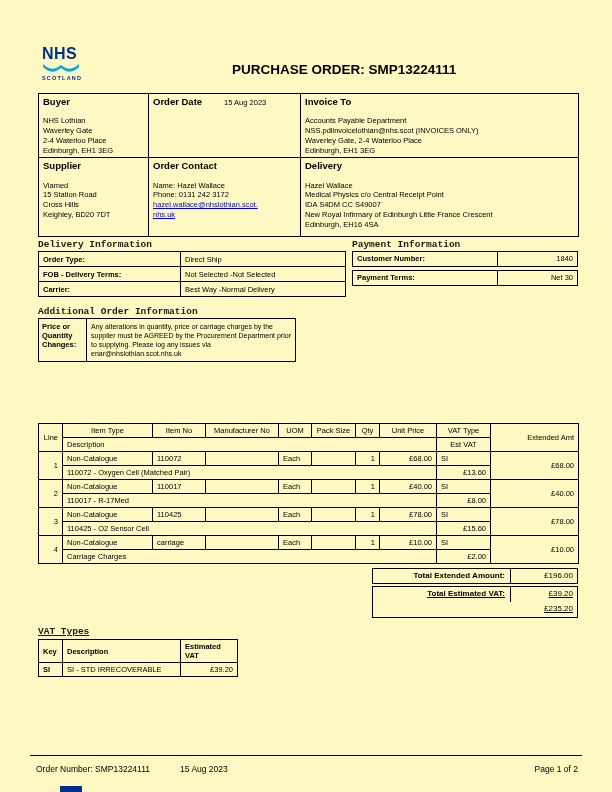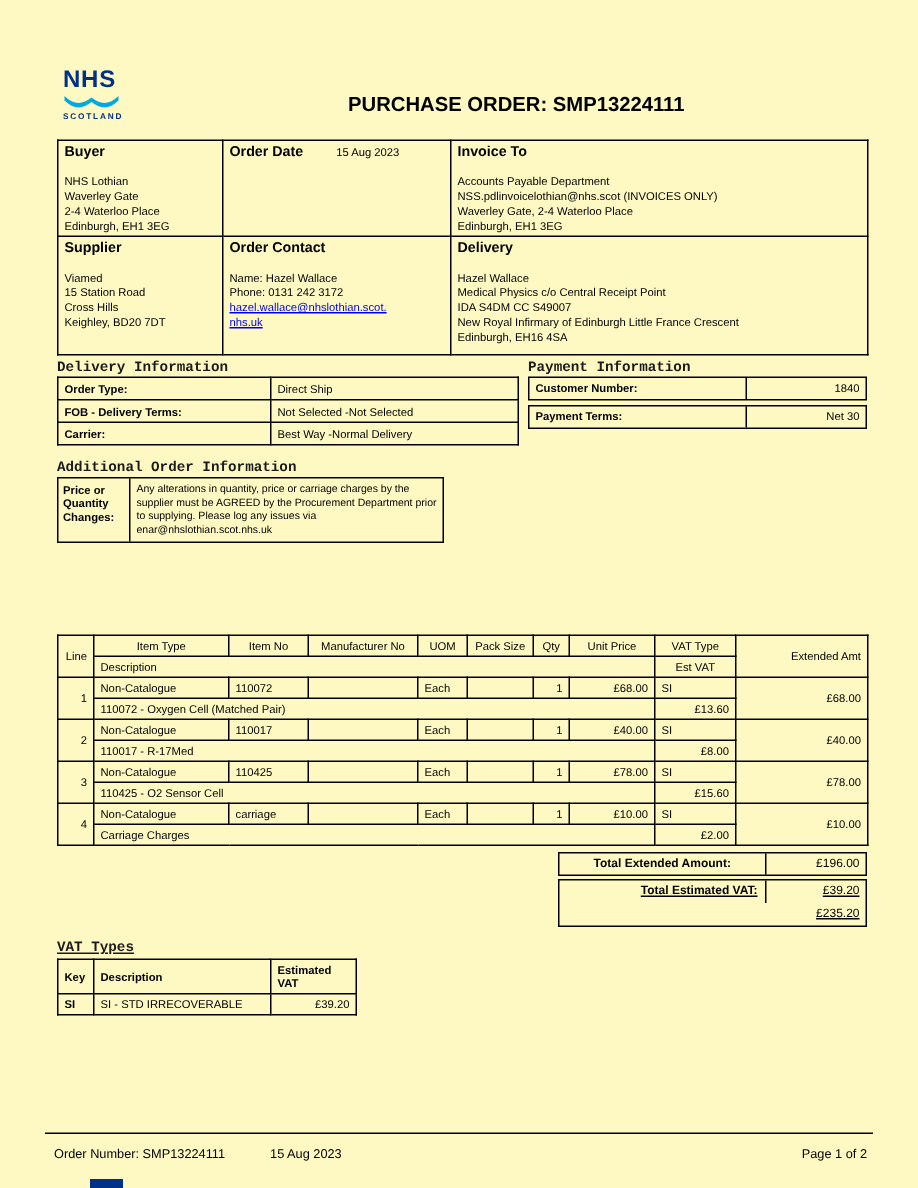--- a/index.html
+++ b/index.html
@@ -38,21 +38,21 @@
   .addl-box .lbl { width:48px; border-right:1px solid #000; font-size:7.5px; font-weight:bold; padding:3px 3px; }
   .addl-box .txt { flex:1; font-size:7px; line-height:1.3; padding:3px 4px; }
   
   .items { position:absolute; left:38px; top:423px; border-collapse:collapse; table-layout:fixed; width:540px; }
   .items td { border:1px solid #000; font-size:7.5px; padding:1px 4px; height:14px; overflow:hidden; white-space:nowrap; }
   .items .hc { text-align:center; }
   .items .rt { text-align:right; }
   .items .ctr { text-align:right; vertical-align:middle; }
   
   .tot-row { position:absolute; left:372px; display:flex; border:1px solid #000; width:206px; height:16px; }
-  .tot-row .lbl { width:138px; border-right:1px solid #000; font-size:8px; font-weight:bold; text-align:center; padding:2px 5px; }
+  .tot-row .lbl { width:138px; border-right:1px solid #000; font-size:8px; font-weight:bold; text-align:right; padding:2px 5px; }
   .tot-row .val { flex:1; font-size:8px; text-align:right; padding:2px 4px; }
   .tot-box { position:absolute; left:372px; top:586px; width:206px; border:1px solid #000; }
   .tot-box .r { display:flex; height:15px;text-decoration:underline; }
   .tot-box .lbl { width:138px; border-right:1px solid #000; font-size:8px; font-weight:bold; text-align:right; padding:2px 5px; }
   .tot-box .val { flex:1; font-size:8px; text-align:right; padding:2px 4px; }
   
   .vat-tbl { position:absolute; left:38px; top:639px; border-collapse:collapse; table-layout:fixed; width:199px; }
   .vat-tbl td { border:1px solid #000; font-size:7.5px; padding:2px 4px; height:13px; }
   .vat-tbl .hd { font-weight:bold; }
   .vat-tbl .rt { text-align:right; }

